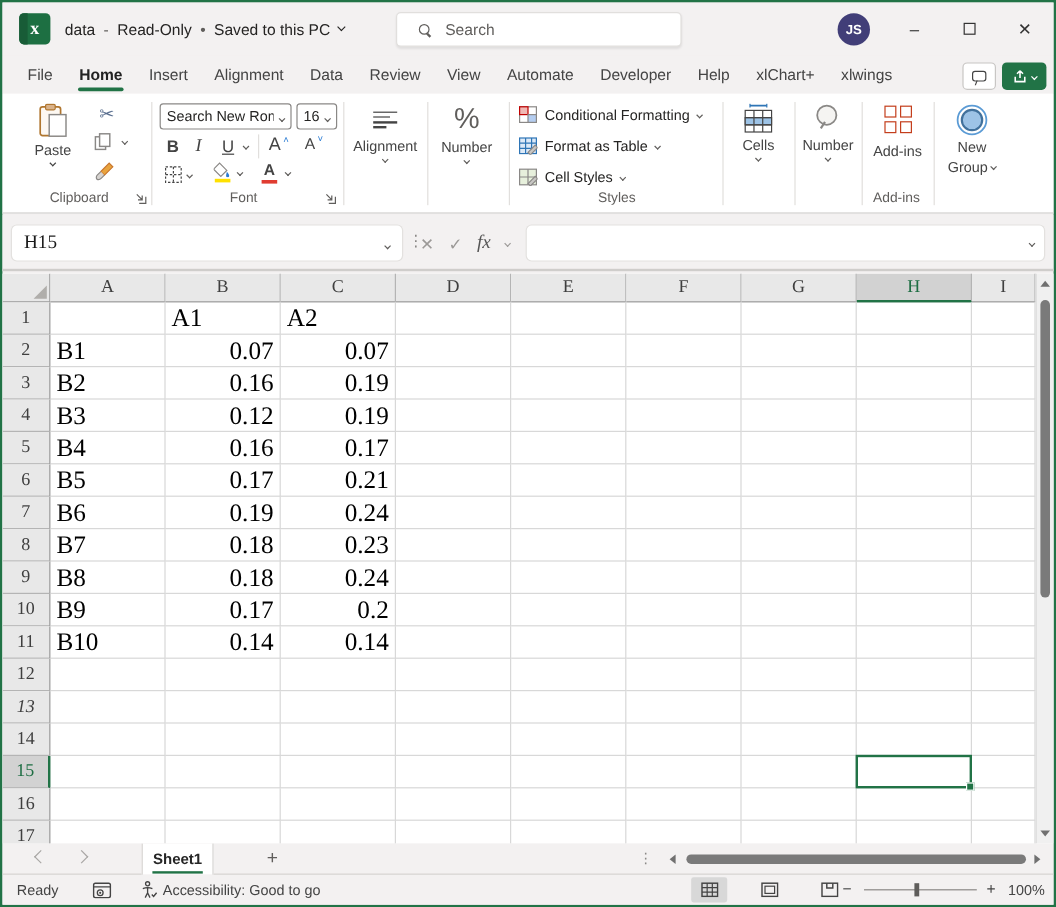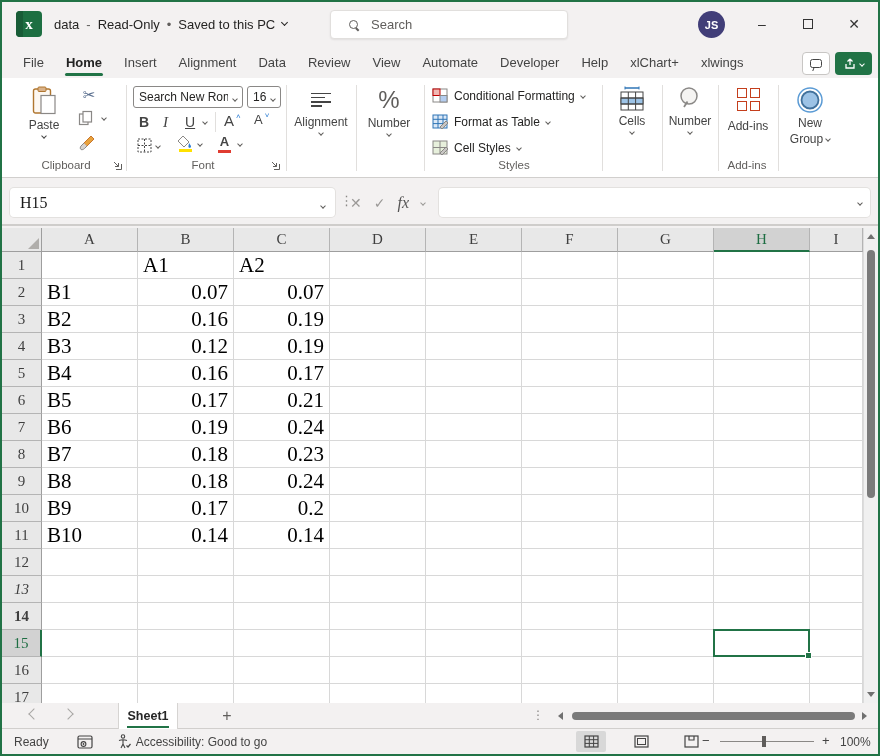--- a/index.html
+++ b/index.html
@@ -497,21 +497,21 @@
         <div class="hdr rowhdr" style="top: 348px; height: 27px; font-style: italic;">13</div>
         <div class="cell" style="left: 40px; width: 96px; top: 348px; height: 27px;"></div>
         <div class="cell" style="left: 136px; width: 96px; top: 348px; height: 27px;"></div>
         <div class="cell" style="left: 232px; width: 96px; top: 348px; height: 27px;"></div>
         <div class="cell" style="left: 328px; width: 96px; top: 348px; height: 27px;"></div>
         <div class="cell" style="left: 424px; width: 96px; top: 348px; height: 27px;"></div>
         <div class="cell" style="left: 520px; width: 96px; top: 348px; height: 27px;"></div>
         <div class="cell" style="left: 616px; width: 96px; top: 348px; height: 27px;"></div>
         <div class="cell" style="left: 712px; width: 96px; top: 348px; height: 27px;"></div>
         <div class="cell" style="left: 808px; width: 53px; top: 348px; height: 27px;"></div>
-        <div class="hdr rowhdr" style="top: 375px; height: 27px; font-weight: bold;">14</div>
+        <div class="hdr rowhdr" style="top: 375px; height: 27px;">14</div>
         <div class="cell" style="left: 40px; width: 96px; top: 375px; height: 27px;"></div>
         <div class="cell" style="left: 136px; width: 96px; top: 375px; height: 27px;"></div>
         <div class="cell" style="left: 232px; width: 96px; top: 375px; height: 27px;"></div>
         <div class="cell" style="left: 328px; width: 96px; top: 375px; height: 27px;"></div>
         <div class="cell" style="left: 424px; width: 96px; top: 375px; height: 27px;"></div>
         <div class="cell" style="left: 520px; width: 96px; top: 375px; height: 27px;"></div>
         <div class="cell" style="left: 616px; width: 96px; top: 375px; height: 27px;"></div>
         <div class="cell" style="left: 712px; width: 96px; top: 375px; height: 27px;"></div>
         <div class="cell" style="left: 808px; width: 53px; top: 375px; height: 27px;"></div>
         <div class="hdr rowhdr sel" style="top: 402px; height: 27px;">15</div>

